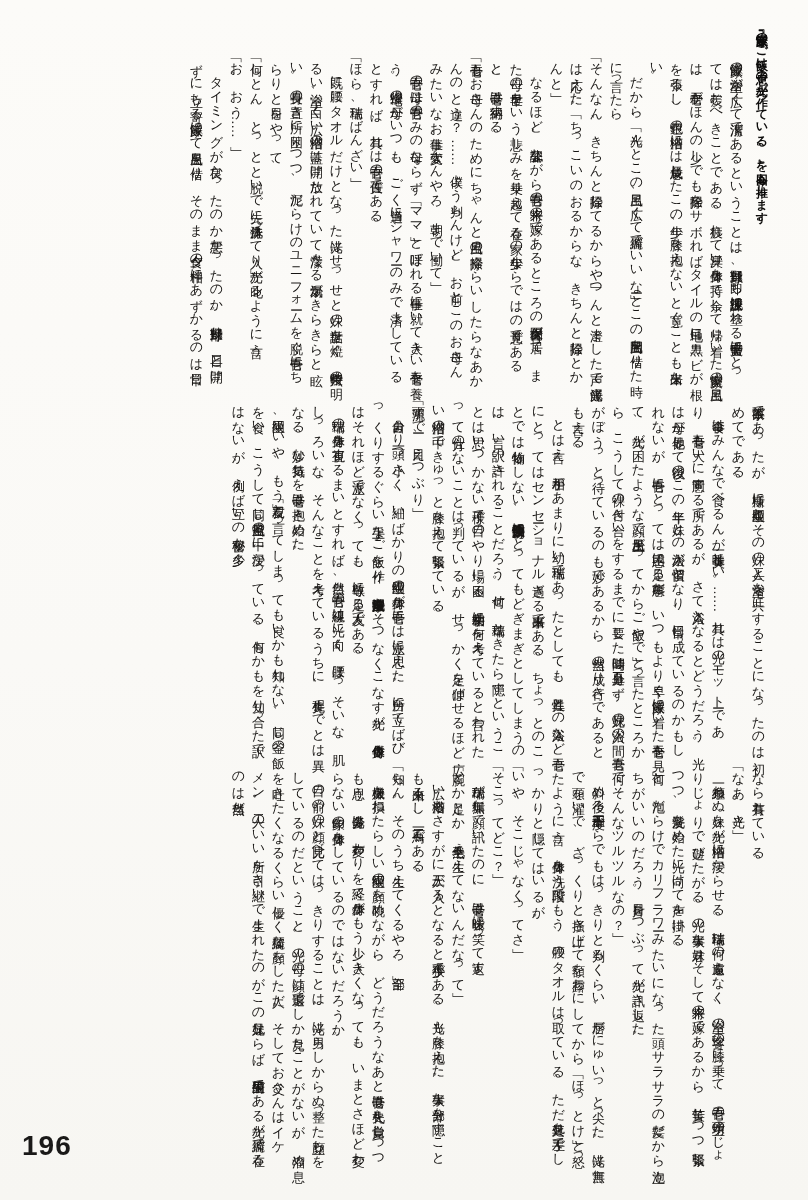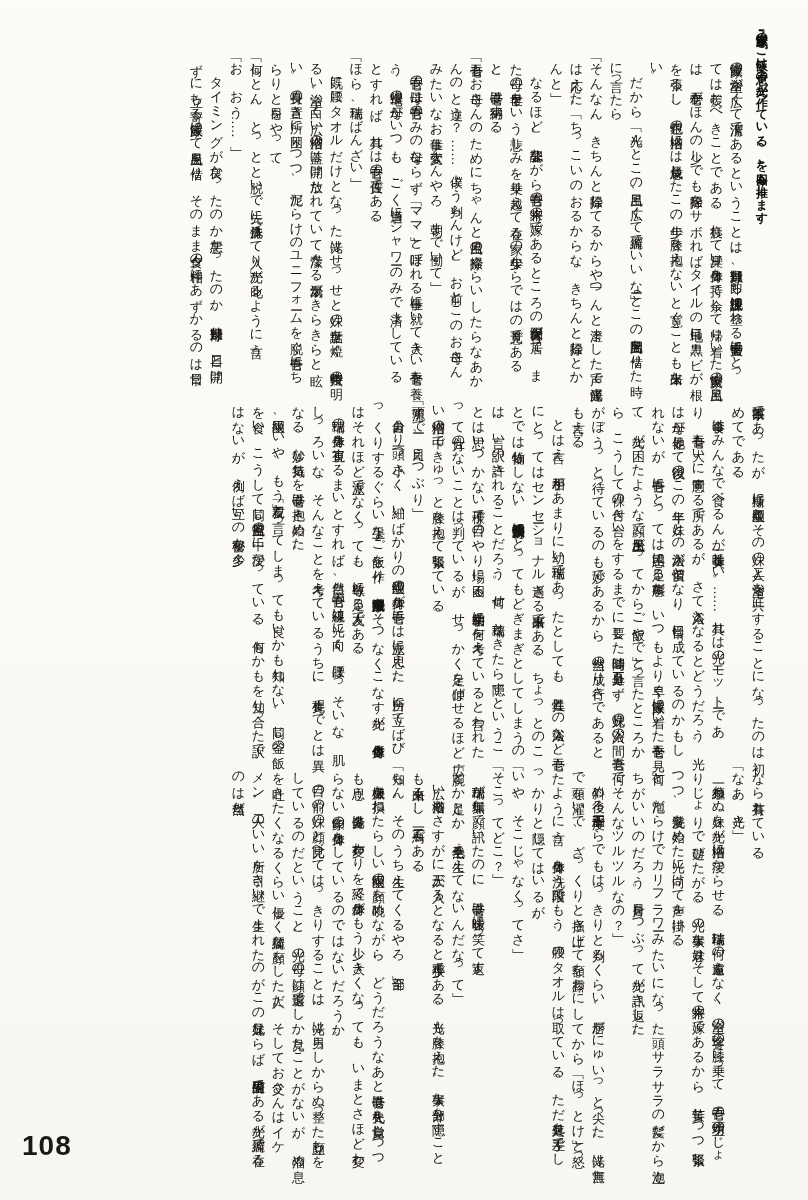--- a/index.html
+++ b/index.html
@@ -121,15 +121,15 @@
       <p class="para">「いや、そこじゃなくってさ」</p>
       <p class="para">「そこってどこ？」</p>
       <p class="para indent">瑞穂が無垢な顔で訊いたのに、壱吾は曖昧に笑って返す。</p>
       <p class="para">「腕とか足とか、全然毛ぇ生えてないんだなって」</p>
       <p class="para indent">広い浴槽もさすがに三人が入るとなると少々手狭である。光も膝を抱えた。大事な部分を隠すことも出来るし、一石二鳥である。</p>
       <p class="para">「知らん。そのうち生えてくるやろ、全部」</p>
       <p class="para indent">機嫌を損ねたらしい同級生の顔を眺めながら、どうだろうなあと壱吾は失礼を自覚しつつも思う。多分光は、声変わりを経て身体がもう少し大きくなっても、いまとさほど変わらない印象の身体をしているのではないだろうか。</p>
       <p class="para indent">目の前の妹の顔と見比べてはっきりすることは、光は男らしからぬ整った顔立ちをしているのだということ。光の母の顔は遺影でしか見たことがないが、溜め息を吐きたくなるくらい優しく綺麗な顔をした人だ。そしてお父さんはイケメン。二人のいい所を引き継いで生まれたのがこの兄妹ならば、同級生男子である光が綺麗で在るのは当然だ</p>
     </div>
 
-  <div class="pagenum">108</div>
+  <div class="pagenum">196</div>
 
 </div>
 
 </body></html>

